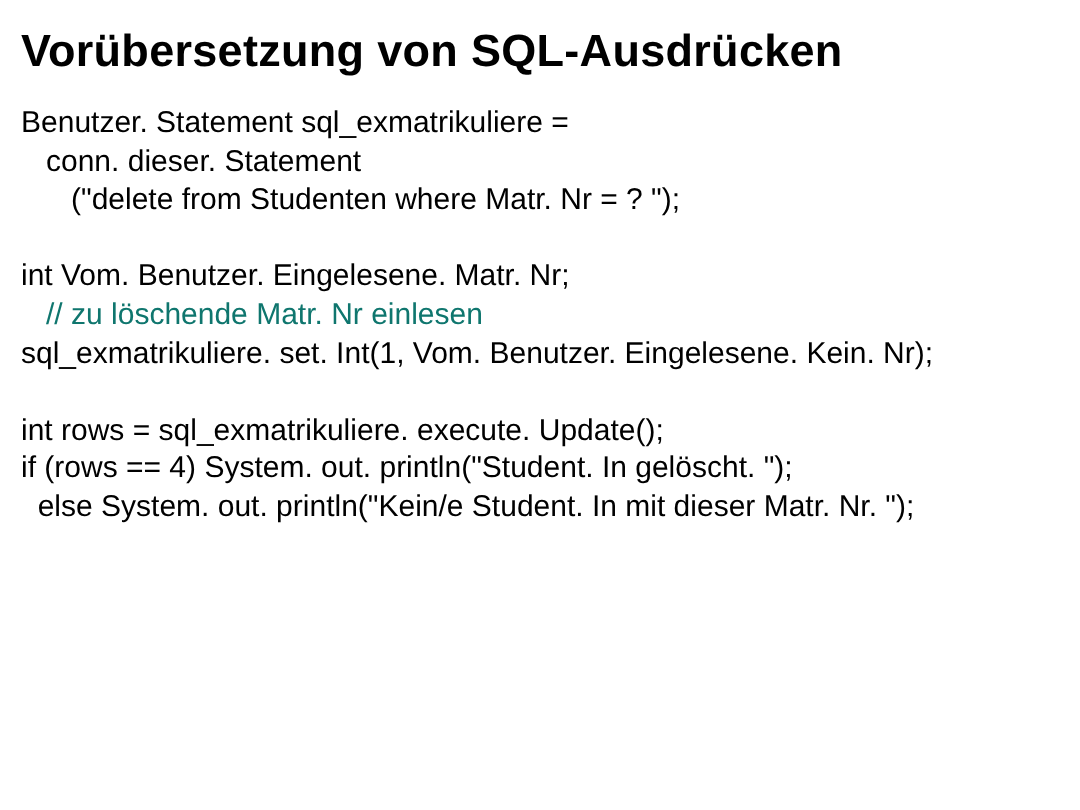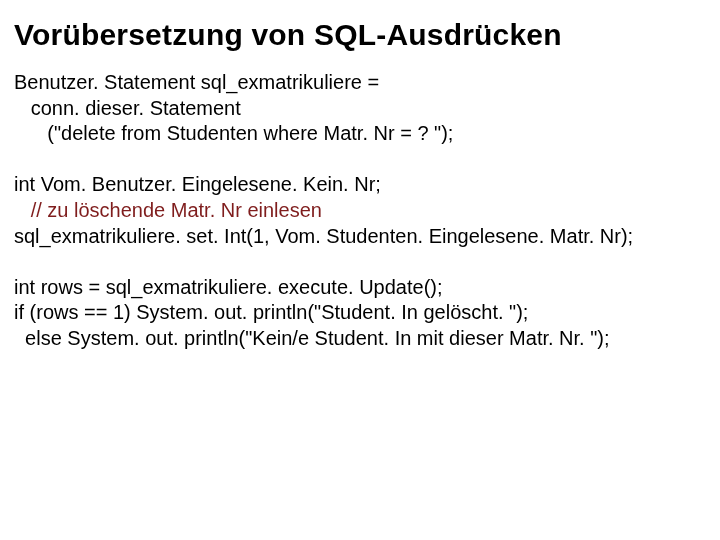--- a/index.html
+++ b/index.html
@@ -21,33 +21,33 @@
     letter-spacing: 0.2px;
     margin: 0 0 18px 0;
   }
   .code {
     font-family: Arial, Helvetica, sans-serif;
     font-size: 20px;
     line-height: 1.28;
     white-space: pre;
   }
   .comment {
-    color: #7f1d1d;
+    color: #0f766e;
   }
 </style>
 </head>
 <body>
 
 <div class="page">
   <h1 class="title">Vorübersetzung von SQL-Ausdrücken</h1>
 
   <div class="code"><span>Benutzer. Statement sql_exmatrikuliere =</span>
 <span>   conn. dieser. Statement</span>
 <span>      ("delete from Studenten where Matr. Nr = ? ");</span>
 
-<span>int Vom. Benutzer. Eingelesene. Kein. Nr;</span>
+<span>int Vom. Benutzer. Eingelesene. Matr. Nr;</span>
 <span class="comment">   // zu löschende Matr. Nr einlesen</span>
-<span>sql_exmatrikuliere. set. Int(1, Vom. Studenten. Eingelesene. Matr. Nr);</span>
+<span>sql_exmatrikuliere. set. Int(1, Vom. Benutzer. Eingelesene. Kein. Nr);</span>
 
 <span>int rows = sql_exmatrikuliere. execute. Update();</span>
-<span>if (rows == 1) System. out. println("Student. In gelöscht. ");</span>
+<span>if (rows == 4) System. out. println("Student. In gelöscht. ");</span>
 <span>  else System. out. println("Kein/e Student. In mit dieser Matr. Nr. ");</span></div>
 </div>
 
 </body></html>

